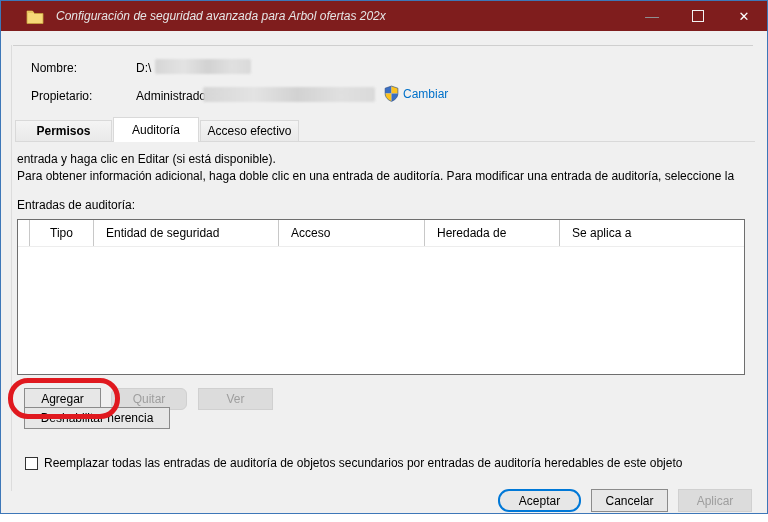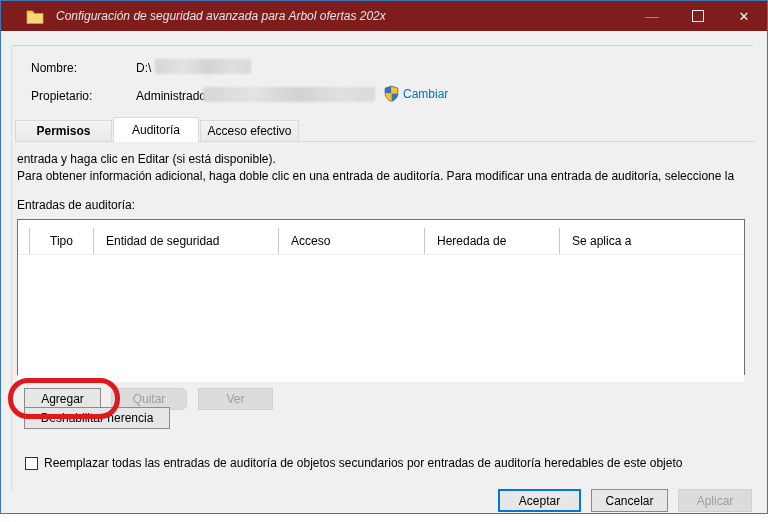--- a/index.html
+++ b/index.html
@@ -31,39 +31,39 @@
   .tab-baseline{position:absolute;left:14px;top:140px;width:740px;height:1px;background:#d9d9d9;}
   .tab{position:absolute;top:119px;height:21px;box-sizing:border-box;border:1px solid #d9d9d9;border-bottom:none;background:linear-gradient(#f4f4f4,#e9e9e9);display:flex;align-items:center;justify-content:center;font-size:12px;color:#000;cursor:pointer;}
   .tab.active{top:116px;height:25px;background:#ffffff;z-index:2;}
 
   
   .instructions{position:absolute;left:16px;top:150px;width:746px;font-size:12px;color:#000;line-height:17px;}
   .entries-label{position:absolute;left:16px;top:197px;font-size:12px;color:#000;}
 
   
   .table{position:absolute;left:16px;top:218px;width:726px;height:154px;background:#ffffff;border:1px solid #6e6e6e;box-sizing:content-box;}
-  .thead{display:flex;height:26px;border-bottom:1px solid #ededed;align-items:stretch;margin-top:8px;}
+  .thead{display:flex;height:26px;border-bottom:1px solid #ededed;align-items:stretch;}
   .th{box-sizing:border-box;font-size:12px;color:#000;display:flex;align-items:center;padding-left:12px;border-right:1px solid #c8c8c8;white-space:nowrap;overflow:hidden;}
   .th.c0{width:12px;padding-left:0;}
   .th.c1{width:64px;padding-left:20px;}
   .th.c2{width:185px;}
   .th.c3{width:146px;}
   .th.c4{width:135px;}
   .th.c5{flex:1;border-right:none;}
   .tbody{height:127px;background:#ffffff;}
 
   
   .btn{position:absolute;height:22px;box-sizing:border-box;background:#e7e7e7;border:1px solid #8b8b8b;font-size:12px;color:#000;display:flex;align-items:center;justify-content:center;cursor:pointer;}
   .btn.disabled{background:#dcdcdc;border:1px solid #d0d0d0;color:#9e9e9e;cursor:default;}
   .btn.default{border:2px solid #0078d7;}
   #btn-agregar{left:23px;top:387px;width:77px;}
   #btn-quitar{left:110px;top:387px;width:76px;border-radius:6px;}
   #btn-ver{left:197px;top:387px;width:75px;}
   #btn-herencia{left:23px;top:406px;width:146px;}
-  #btn-aceptar{left:497px;top:488px;width:83px;height:23px;}
+  #btn-aceptar{left:497px;top:488px;width:83px;height:23px;border-radius:11px;}
   #btn-cancelar{left:590px;top:488px;width:77px;height:23px;}
   #btn-aplicar{left:677px;top:488px;width:74px;height:23px;}
 
   
   .annotation{position:absolute;left:7px;top:377px;width:112px;height:41px;border:5px solid #e0191f;border-radius:20px;box-sizing:border-box;pointer-events:none;z-index:5;}
 
   
   .checkbox{position:absolute;left:24px;top:456px;width:13px;height:13px;box-sizing:border-box;border:1px solid #333;background:#fff;cursor:pointer;}
   .checkbox-label{position:absolute;left:43px;top:455px;font-size:12px;color:#000;white-space:nowrap;}
 

